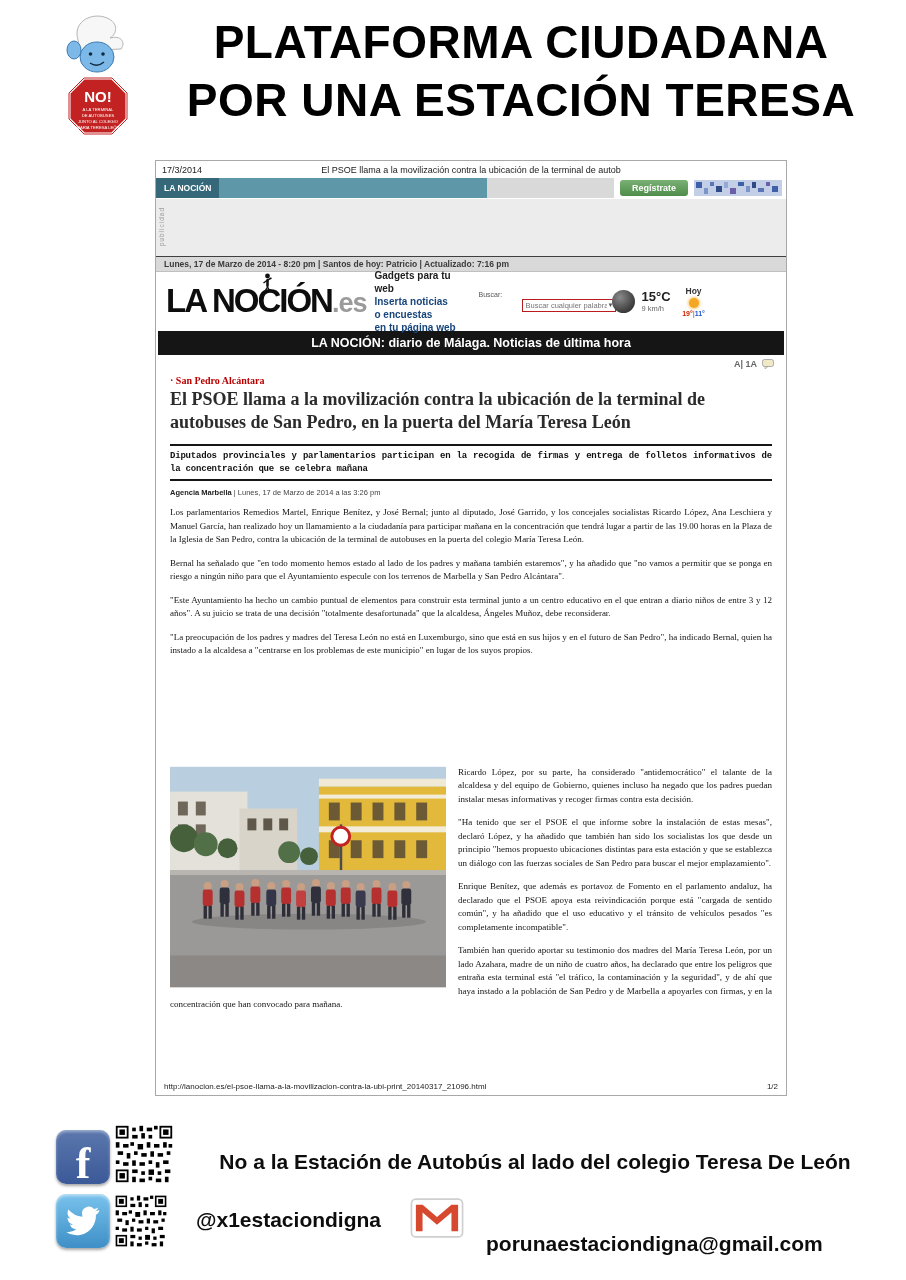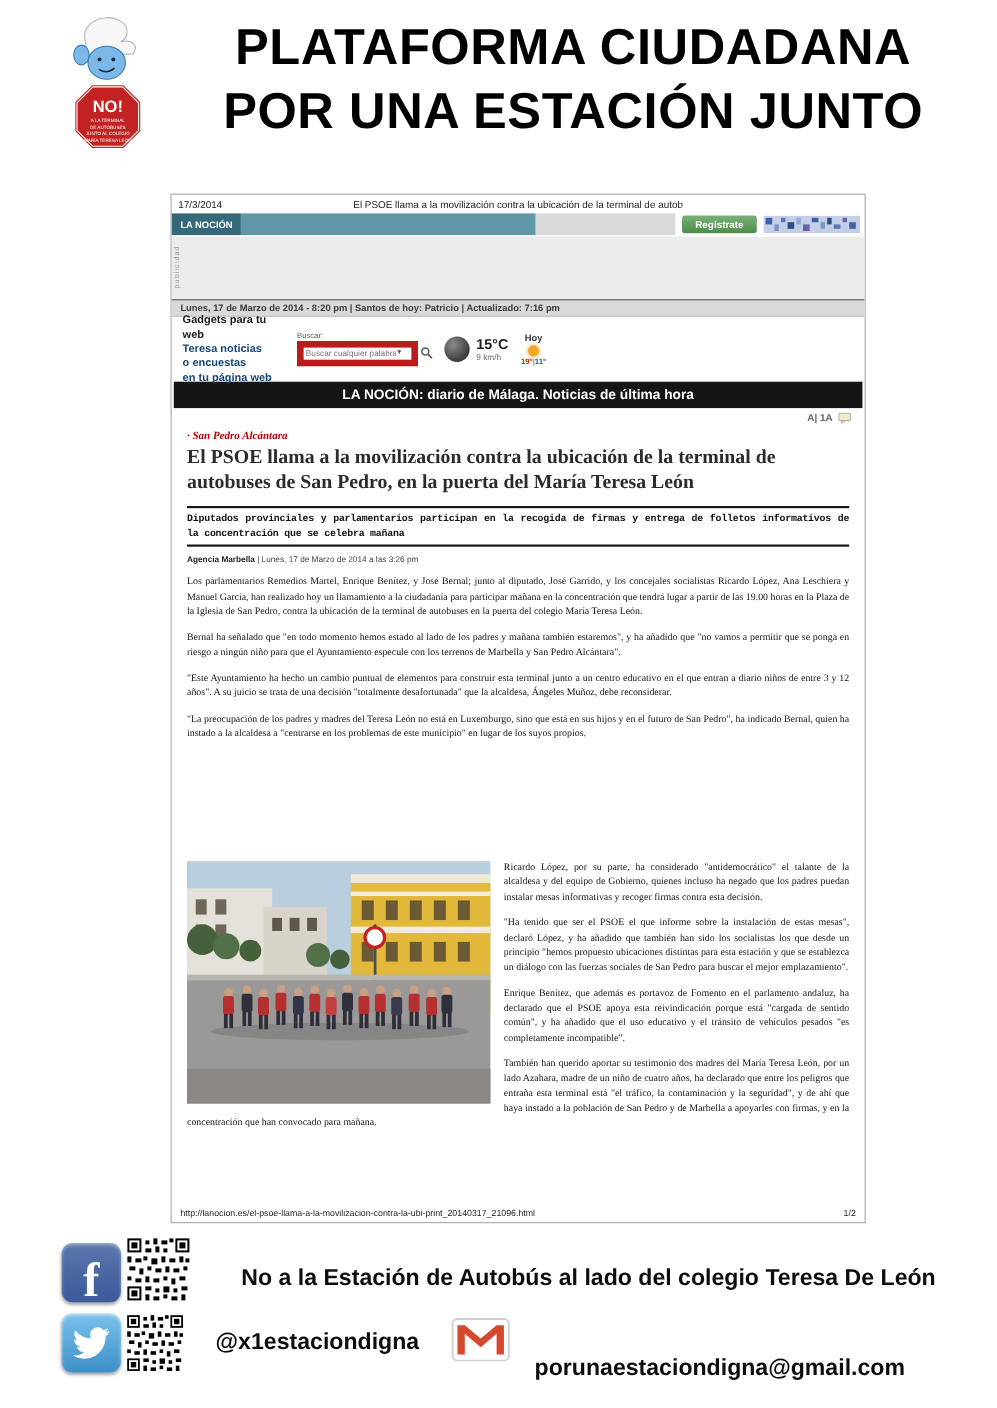--- a/index.html
+++ b/index.html
@@ -7,21 +7,21 @@
   .page { position:relative; width:906px; height:1280px; background:#fff; overflow:hidden;
           font-family:"Liberation Sans", sans-serif; color:#111; }
 
   
   .flyer-header { position:absolute; top:6px; left:0; right:0; height:152px; }
   .flyer-logo { position:absolute; left:50px; top:4px; width:96px; height:132px; }
   .flyer-title { position:absolute; left:150px; right:14px; top:8px; text-align:center;
                  font-weight:bold; font-size:46px; line-height:1.26; color:#000; letter-spacing:0.5px; }
 
   
-  .capture { position:absolute; left:155px; top:176px; width:632px; height:936px;
+  .capture { position:absolute; left:155px; top:160px; width:632px; height:936px;
              border:1px solid #a8a8a8; background:#fff; overflow:hidden; font-size:9px; }
 
   .print-header { display:flex; align-items:center; padding:4px 6px 3px; font-size:9px; color:#222; }
   .ph-date { width:120px; text-align:left; }
   .ph-title { flex:1; text-align:center; }
   .ph-spacer { width:120px; }
 
   .browser-bar { display:flex; height:20px; align-items:stretch; }
   .bb-brand { background:#35697a; color:#fff; font-size:8.5px; font-weight:bold;
               display:flex; align-items:center; padding:0 8px; white-space:nowrap; }
@@ -41,21 +41,21 @@
   .masthead { display:flex; align-items:center; gap:8px; padding:8px 8px 6px 10px; height:56px; }
   .brand { position:relative; font-weight:bold; font-size:33px; letter-spacing:-2px; color:#0d0d0d; white-space:nowrap; }
   .brand .es { color:#9a9a9a; font-size:27px; letter-spacing:-1px; }
   .brand-climber { position:absolute; left:96px; top:-9px; }
   .gadgets { width:96px; font-size:10px; line-height:1.3; }
   .g1 { font-weight:bold; color:#1c1c1c; }
   .g2 { font-weight:bold; color:#17457c; }
   .search { width:124px; font-size:7.5px; }
   .search-label { color:#555; font-size:7px; margin-bottom:1px; }
   .search-row { display:flex; align-items:center; gap:2px; }
-  .search-box { display:flex; align-items:center; border:6px solid #b91c1c; background:#fff; padding:1px 2px; flex:1; }
+  .search-box { display:flex; align-items:center; border:1px solid #b91c1c; background:#fff; padding:1px 2px; flex:1;margin-left:44px; }
   .search-input { border:none; outline:none; width:82px; font-size:7.5px; color:#777; background:transparent;
                   font-family:"Liberation Sans", sans-serif; }
   .search-arrow { font-size:6px; color:#555; }
   .weather { display:flex; align-items:center; gap:6px; margin-left:2px; }
   .moon { width:23px; height:23px; border-radius:50%;
           background:radial-gradient(circle at 35% 32%, #8a8a8a, #3c3c3c 70%); }
   .temp-main { font-size:13px; font-weight:bold; color:#222; }
   .temp-wind { font-size:7.5px; color:#666; }
   .hoy { text-align:center; font-size:8.5px; font-weight:bold; color:#333; width:34px; }
   .sun { width:10px; height:10px; border-radius:50%; background:#f5a623; margin:2px auto;
@@ -63,21 +63,21 @@
   .hilo { font-size:7px; font-weight:bold; }
   .hi { color:#cc2200; } .sep { color:#888; } .lo { color:#2255cc; }
 
   .tagline { margin:3px 2px 0; background:#151515; color:#fff; text-align:center;
              font-weight:bold; font-size:12.5px; padding:5px 0; }
   .font-tools { display:flex; justify-content:flex-end; align-items:center; gap:5px;
                 padding:2px 12px 0; height:15px; font-size:9px; color:#666; font-weight:bold; }
 
   
   .article { padding:2px 14px 0; font-family:"Liberation Serif", serif; }
-  .section-line { font-size:10px; font-weight:bold; color:#bb0000; margin:3px 0 2px;font-style:italic; }
+  .section-line { font-size:10px; font-weight:bold; color:#bb0000; margin:3px 0 2px; }
   .headline { font-size:18px; line-height:1.28; font-weight:bold; color:#2b2b2b; margin:2px 0 10px; }
   .subhead { border-top:2px solid #161616; border-bottom:2px solid #161616; padding:4px 0;
              font-family:"Liberation Mono", monospace; font-weight:bold; font-size:9px;
              line-height:1.4; text-align:justify; color:#111; letter-spacing:-0.2px; }
   .byline { font-family:"Liberation Sans", sans-serif; font-size:7.5px; color:#444; margin:7px 0 9px; }
   .byline .ag { font-weight:bold; color:#222; }
   .body-text p { font-size:9px; line-height:1.5; text-align:justify; color:#141414; margin:0 0 10px; }
   .pre-photo-gap { height:98px; clear:none; }
   .photo-block { float:left; width:276px; height:222px; margin:0 12px 6px 0; }
   .closing { margin-top:4px; }
@@ -186,21 +186,21 @@
       <polygon points="34,68 62,68 77,83 77,109 62,124 34,124 19,109 19,83" fill="#c32222" stroke="#ffffff" stroke-width="3"></polygon>
       <polygon points="34,68 62,68 77,83 77,109 62,124 34,124 19,109 19,83" fill="none" stroke="#c32222" stroke-width="1"></polygon>
       <text x="48" y="92" text-anchor="middle" font-size="15" font-weight="bold" fill="#fff" font-family="Liberation Sans, sans-serif">NO!</text>
       <text x="48" y="101" text-anchor="middle" font-size="4.2" fill="#fff" font-family="Liberation Sans, sans-serif">A LA TERMINAL</text>
       <text x="48" y="107" text-anchor="middle" font-size="4.2" fill="#fff" font-family="Liberation Sans, sans-serif">DE AUTOBUSES</text>
       <text x="48" y="113" text-anchor="middle" font-size="4.2" fill="#fff" font-family="Liberation Sans, sans-serif">JUNTO AL COLEGIO</text>
       <text x="48" y="119" text-anchor="middle" font-size="4.2" fill="#fff" font-family="Liberation Sans, sans-serif">MARÍA TERESA LEÓN</text>
     </svg>
     <div class="flyer-title">
       <div>PLATAFORMA CIUDADANA</div>
-      <div>POR UNA ESTACIÓN JUNTO</div>
+      <div>POR UNA ESTACIÓN TERESA</div>
     </div>
   </div>
 
   <div class="capture">
 
     <div class="print-header">
       <span class="ph-date">17/3/2014</span>
       <span class="ph-title">El PSOE llama a la movilización contra la ubicación de la terminal de autob</span>
       <span class="ph-spacer"></span>
     </div>
@@ -227,23 +227,31 @@
       </svg>
     </div>
 
     <div class="ad-zone">
       <span class="ad-vertical">publicidad</span>
     </div>
 
     <div class="date-bar">Lunes, 17 de Marzo de 2014 - 8:20 pm | Santos de hoy: Patricio | Actualizado: 7:16 pm</div>
 
     <div class="masthead">
+      <div class="brand">
+        <span>LA NOCIÓN</span><span class="es">.es</span>
+        <svg class="brand-climber" width="11" height="20" viewBox="0 0 11 20">
+          <circle cx="5.5" cy="3" r="2.4" fill="#111"></circle>
+          <rect x="4.2" y="6" width="2.6" height="8" rx="1.2" fill="#111"></rect>
+          <path d="M5.5 7 L1.5 10 M5.5 7 L9.5 5 M5.5 14 L2.5 19 M5.5 14 L8.5 19" stroke="#111" stroke-width="1.4" fill="none"></path>
+        </svg>
+      </div>
       <div class="gadgets">
         <div class="g1">Gadgets para tu web</div>
-        <div class="g2">Teresa noticias</div>
+        <div class="g2">Inserta noticias</div>
         <div class="g2">o encuestas</div>
         <div class="g2">en tu página web</div>
       </div>
       <div class="search">
         <div class="search-label">Buscar:</div>
         <div class="search-row">
           <div class="search-box">
             <input class="search-input" readonly="" placeholder="Buscar cualquier palabra" style="">
             <span class="search-arrow">▼</span>
           </div>

